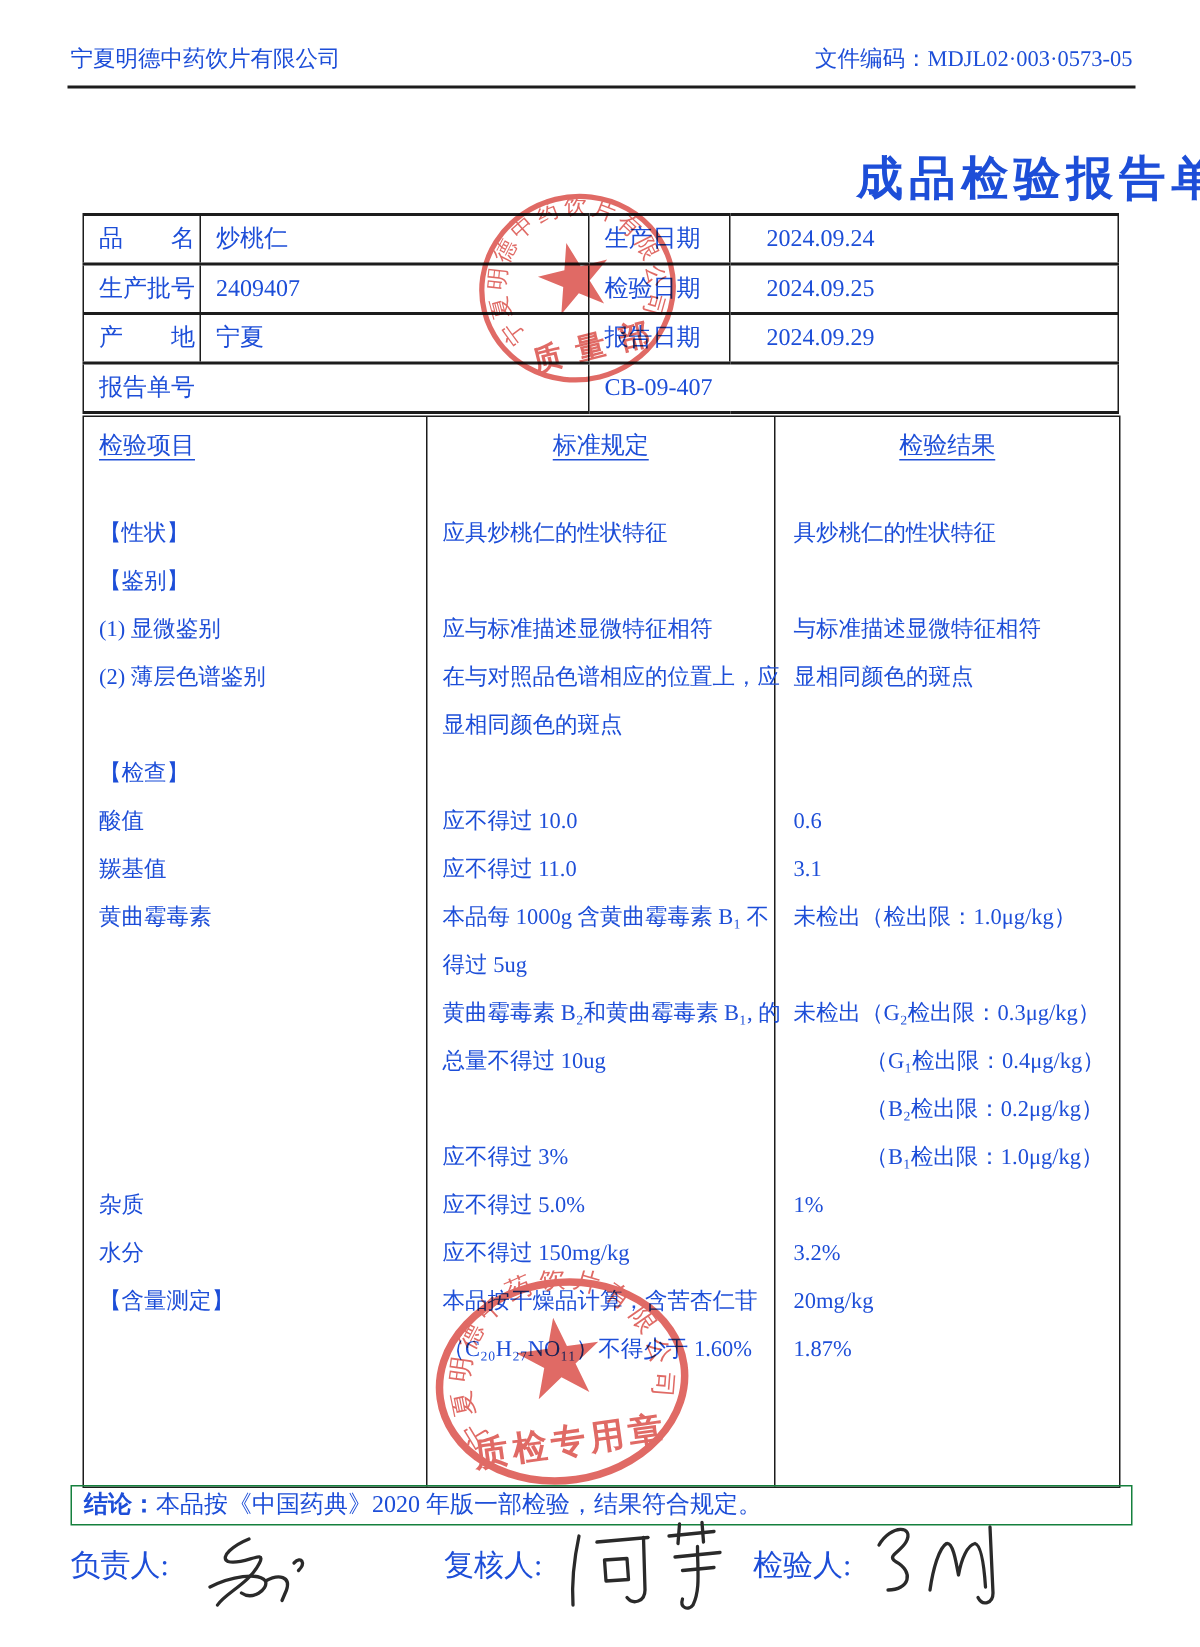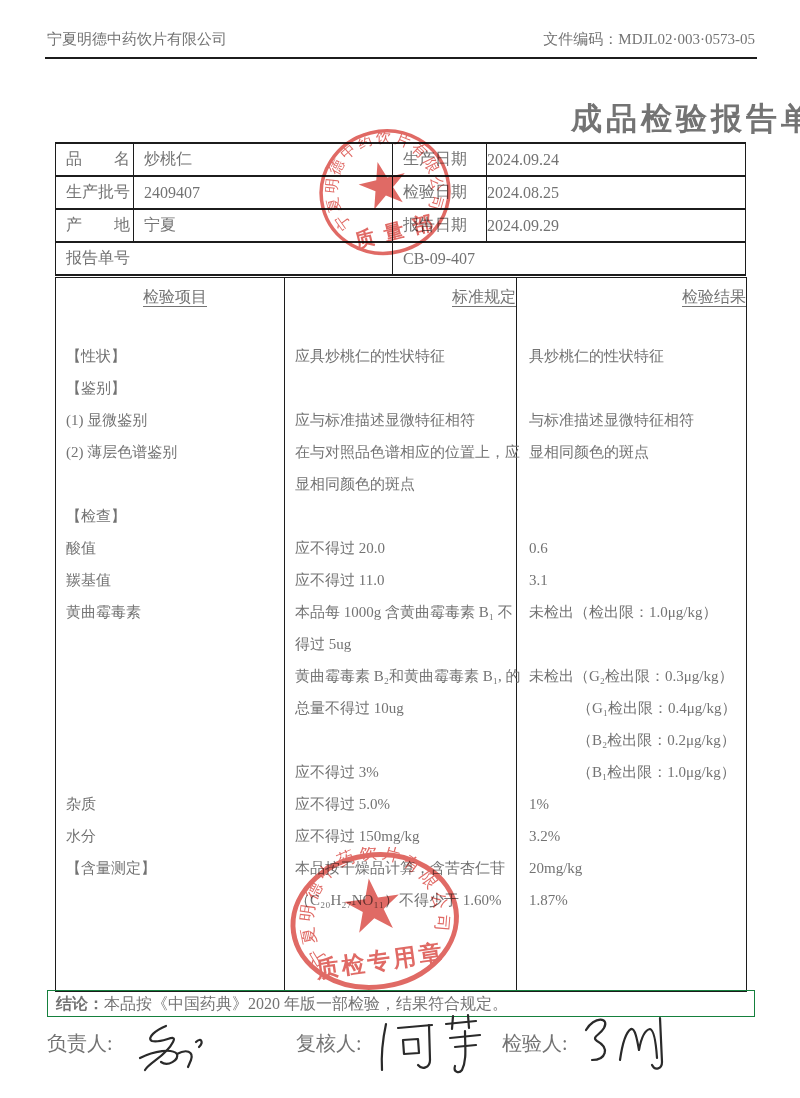--- a/index.html
+++ b/index.html
@@ -1,39 +1,39 @@
 <!DOCTYPE html>
 <html><head>
 <meta charset="utf-8">
 <style>
   html,body{margin:0;padding:0;background:#e8e8e8}
   .page{position:relative;width:800px;height:1098px;background:#ffffff;overflow:hidden;
-        font-family:"Liberation Serif","DejaVu Serif",serif;color:#737373}
+        font-family:"Liberation Serif","DejaVu Serif",serif;color:#1d4ed8}
 
   .doc-header{position:absolute;top:30px;left:47px;right:45px;display:flex;
               justify-content:space-between;font-size:15px;white-space:nowrap}
   .rule{position:absolute;top:57px;left:45px;right:43px;height:2px;background:#1c1c1c}
 
   .title{position:absolute;top:82px;left:0;width:100%;text-align:right;margin:16px;
          font-size:31px;font-weight:bold;letter-spacing:4px}
 
   table.info{position:absolute;top:142px;left:55px;width:690px;border-collapse:collapse;
              table-layout:fixed;font-size:16px}
   table.info td{border:1px solid #1c1c1c;border-top-width:2px;border-bottom-width:2px;
                 height:31px;padding:0 0 0 10px;white-space:nowrap;overflow:hidden}
-  table.info td.val2{padding-left:0}
+  table.info td.val2{padding-left:24px}
 
   .rtable{position:absolute;top:277px;left:55px;width:690px;height:713px;
           border:1px solid #1c1c1c;display:flex;font-size:15px;box-sizing:content-box}
   .rcol{box-sizing:border-box;height:100%}
   .rcol1{width:229px;border-right:1px solid #1c1c1c}
   .rcol2{width:232px;border-right:1px solid #1c1c1c}
   .rcol3{flex:1}
-  .rhead{height:62px;box-sizing:border-box;padding-top:9px;text-align:right;font-size:16px}
-  .rcol1 .rhead{text-align:center;padding-left:10px}
+  .rhead{height:62px;box-sizing:border-box;padding-top:9px;text-align:center;font-size:16px}
+  .rcol1 .rhead{text-align:left;padding-left:10px}
   .rhead span{text-decoration:underline;text-underline-offset:4px}
   .rline{height:32px;line-height:32px;padding-left:10px;white-space:nowrap;overflow:visible}
   .rcol3 .rline{padding-left:12px}
   .rcol3 .rline.indent{padding-left:60px}
 
   .conclusion{position:absolute;top:990px;left:47px;width:708px;height:27px;line-height:25px;
               border:1px solid #15803d;box-sizing:border-box;padding-left:8px;font-size:16px;
               white-space:nowrap}
   .conclusion .lbl{font-weight:bold}
 
@@ -69,21 +69,21 @@
         <tr>
       <td>品　　名</td>
       <td>炒桃仁</td>
       <td>生产日期</td>
       <td class="val2">2024.09.24</td>
     </tr>
     <tr>
       <td>生产批号</td>
       <td>2409407</td>
       <td>检验日期</td>
-      <td class="val2">2024.08.25</td>
+      <td class="val2">2024.09.25</td>
     </tr>
     <tr>
       <td>产　　地</td>
       <td>宁夏</td>
       <td>报告日期</td>
       <td class="val2">2024.09.29</td>
     </tr>
     <tr>
       <td colspan="2">报告单号</td>
       <td colspan="2">CB-09-407</td>
@@ -114,21 +114,21 @@
         <div class="rline"></div>
       </div>
     <div class="rcol rcol2" id="rcol2">
       <div class="rhead"><span>标准规定</span></div>
     <div class="rline">应具炒桃仁的性状特征</div>
         <div class="rline"></div>
         <div class="rline">应与标准描述显微特征相符</div>
         <div class="rline">在与对照品色谱相应的位置上，应</div>
         <div class="rline">显相同颜色的斑点</div>
         <div class="rline"></div>
-        <div class="rline">应不得过 20.0</div>
+        <div class="rline">应不得过 10.0</div>
         <div class="rline">应不得过 11.0</div>
         <div class="rline">本品每 1000g 含黄曲霉毒素 B₁ 不</div>
         <div class="rline">得过 5ug</div>
         <div class="rline">黄曲霉毒素 B₂和黄曲霉毒素 B₁, 的</div>
         <div class="rline">总量不得过 10ug</div>
         <div class="rline"></div>
         <div class="rline">应不得过 3%</div>
         <div class="rline">应不得过 5.0%</div>
         <div class="rline">应不得过 150mg/kg</div>
         <div class="rline">本品按干燥品计算，含苦杏仁苷</div>

